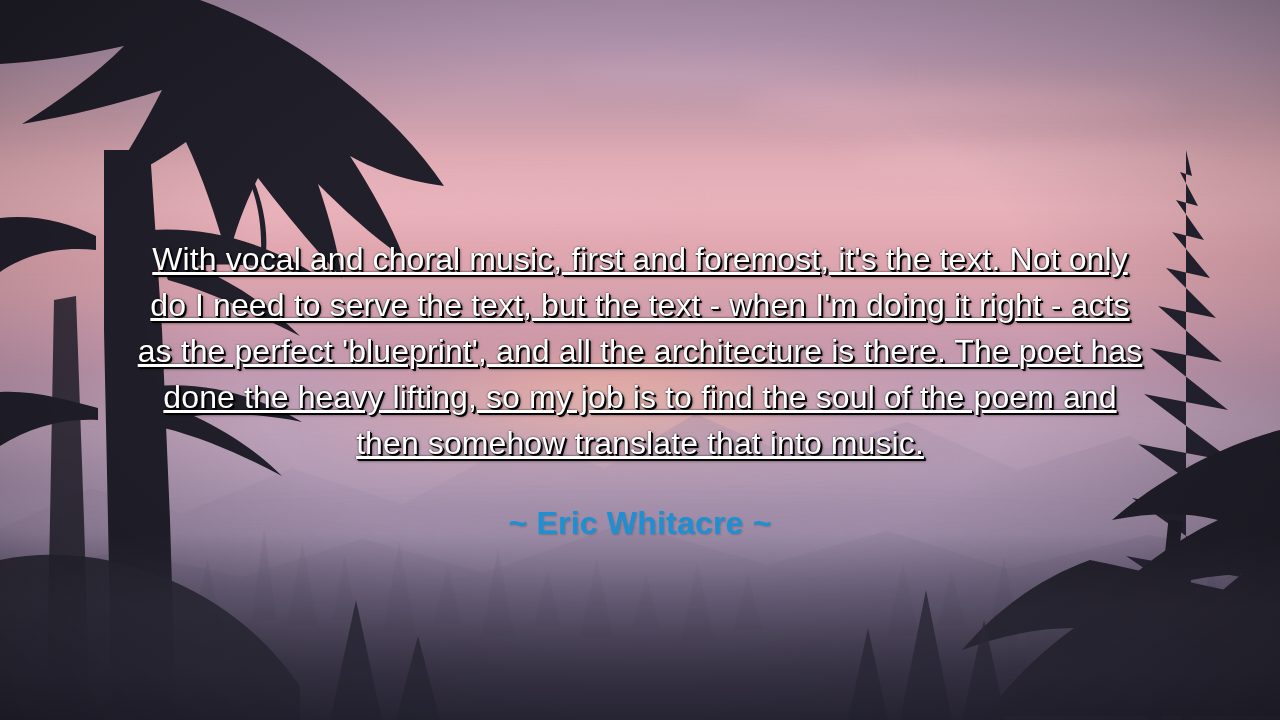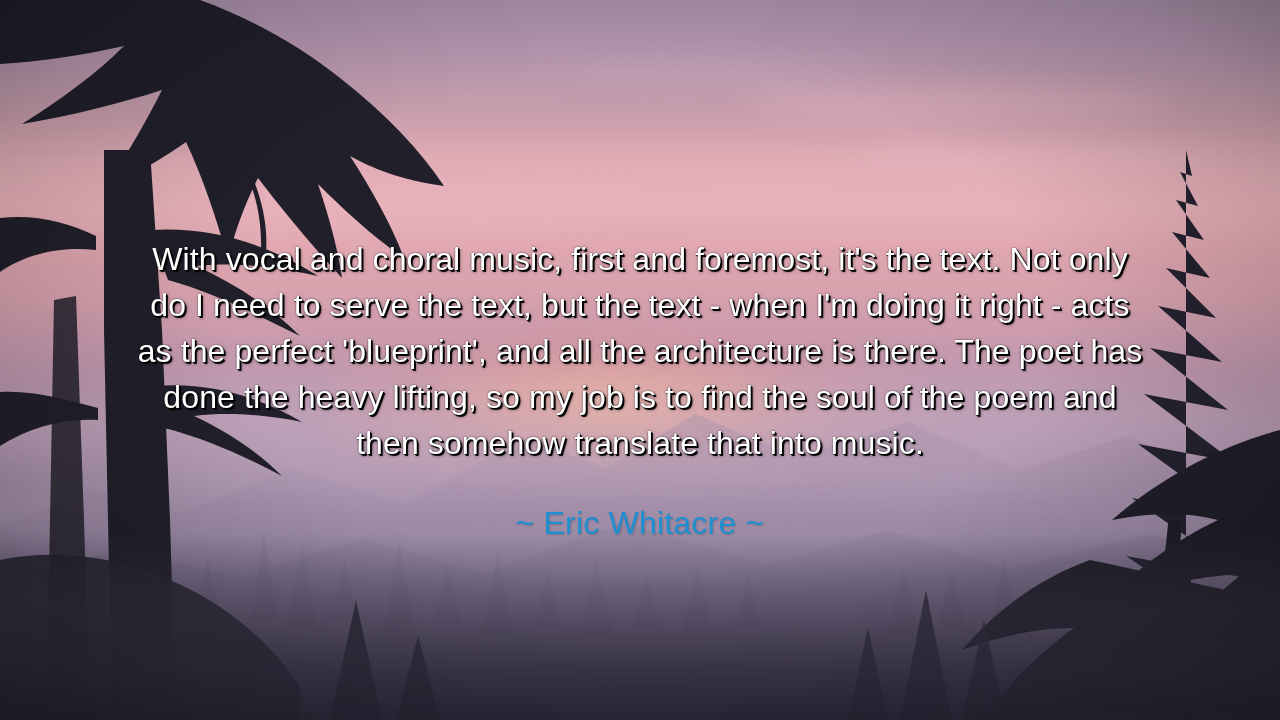--- a/index.html
+++ b/index.html
@@ -171,28 +171,29 @@
     line-height: 46px;
     font-weight: 400;
     letter-spacing: 0.1px;
     text-shadow:
       2px 2px 0 rgba(0,0,0,0.92),
       1px 1px 0 rgba(0,0,0,0.9),
       2px 2px 3px rgba(0,0,0,0.55),
       0 0 2px rgba(0,0,0,0.7);
     max-width: 1020px;
     margin: 0 auto;
+    text-decoration: underline;
   }
 
   .attribution {
     margin: 38px auto 0 auto;
     color: #1e90d2;
     font-size: 32px;
     line-height: 38px;
-    font-weight: 400;
+    font-weight: 700;
     letter-spacing: 0.2px;
     text-shadow: 1px 1px 2px rgba(0,0,0,0.20);
   }
 </style>
 </head>
 <body>
 
 <div id="stage">
 
   <div class="bg">

